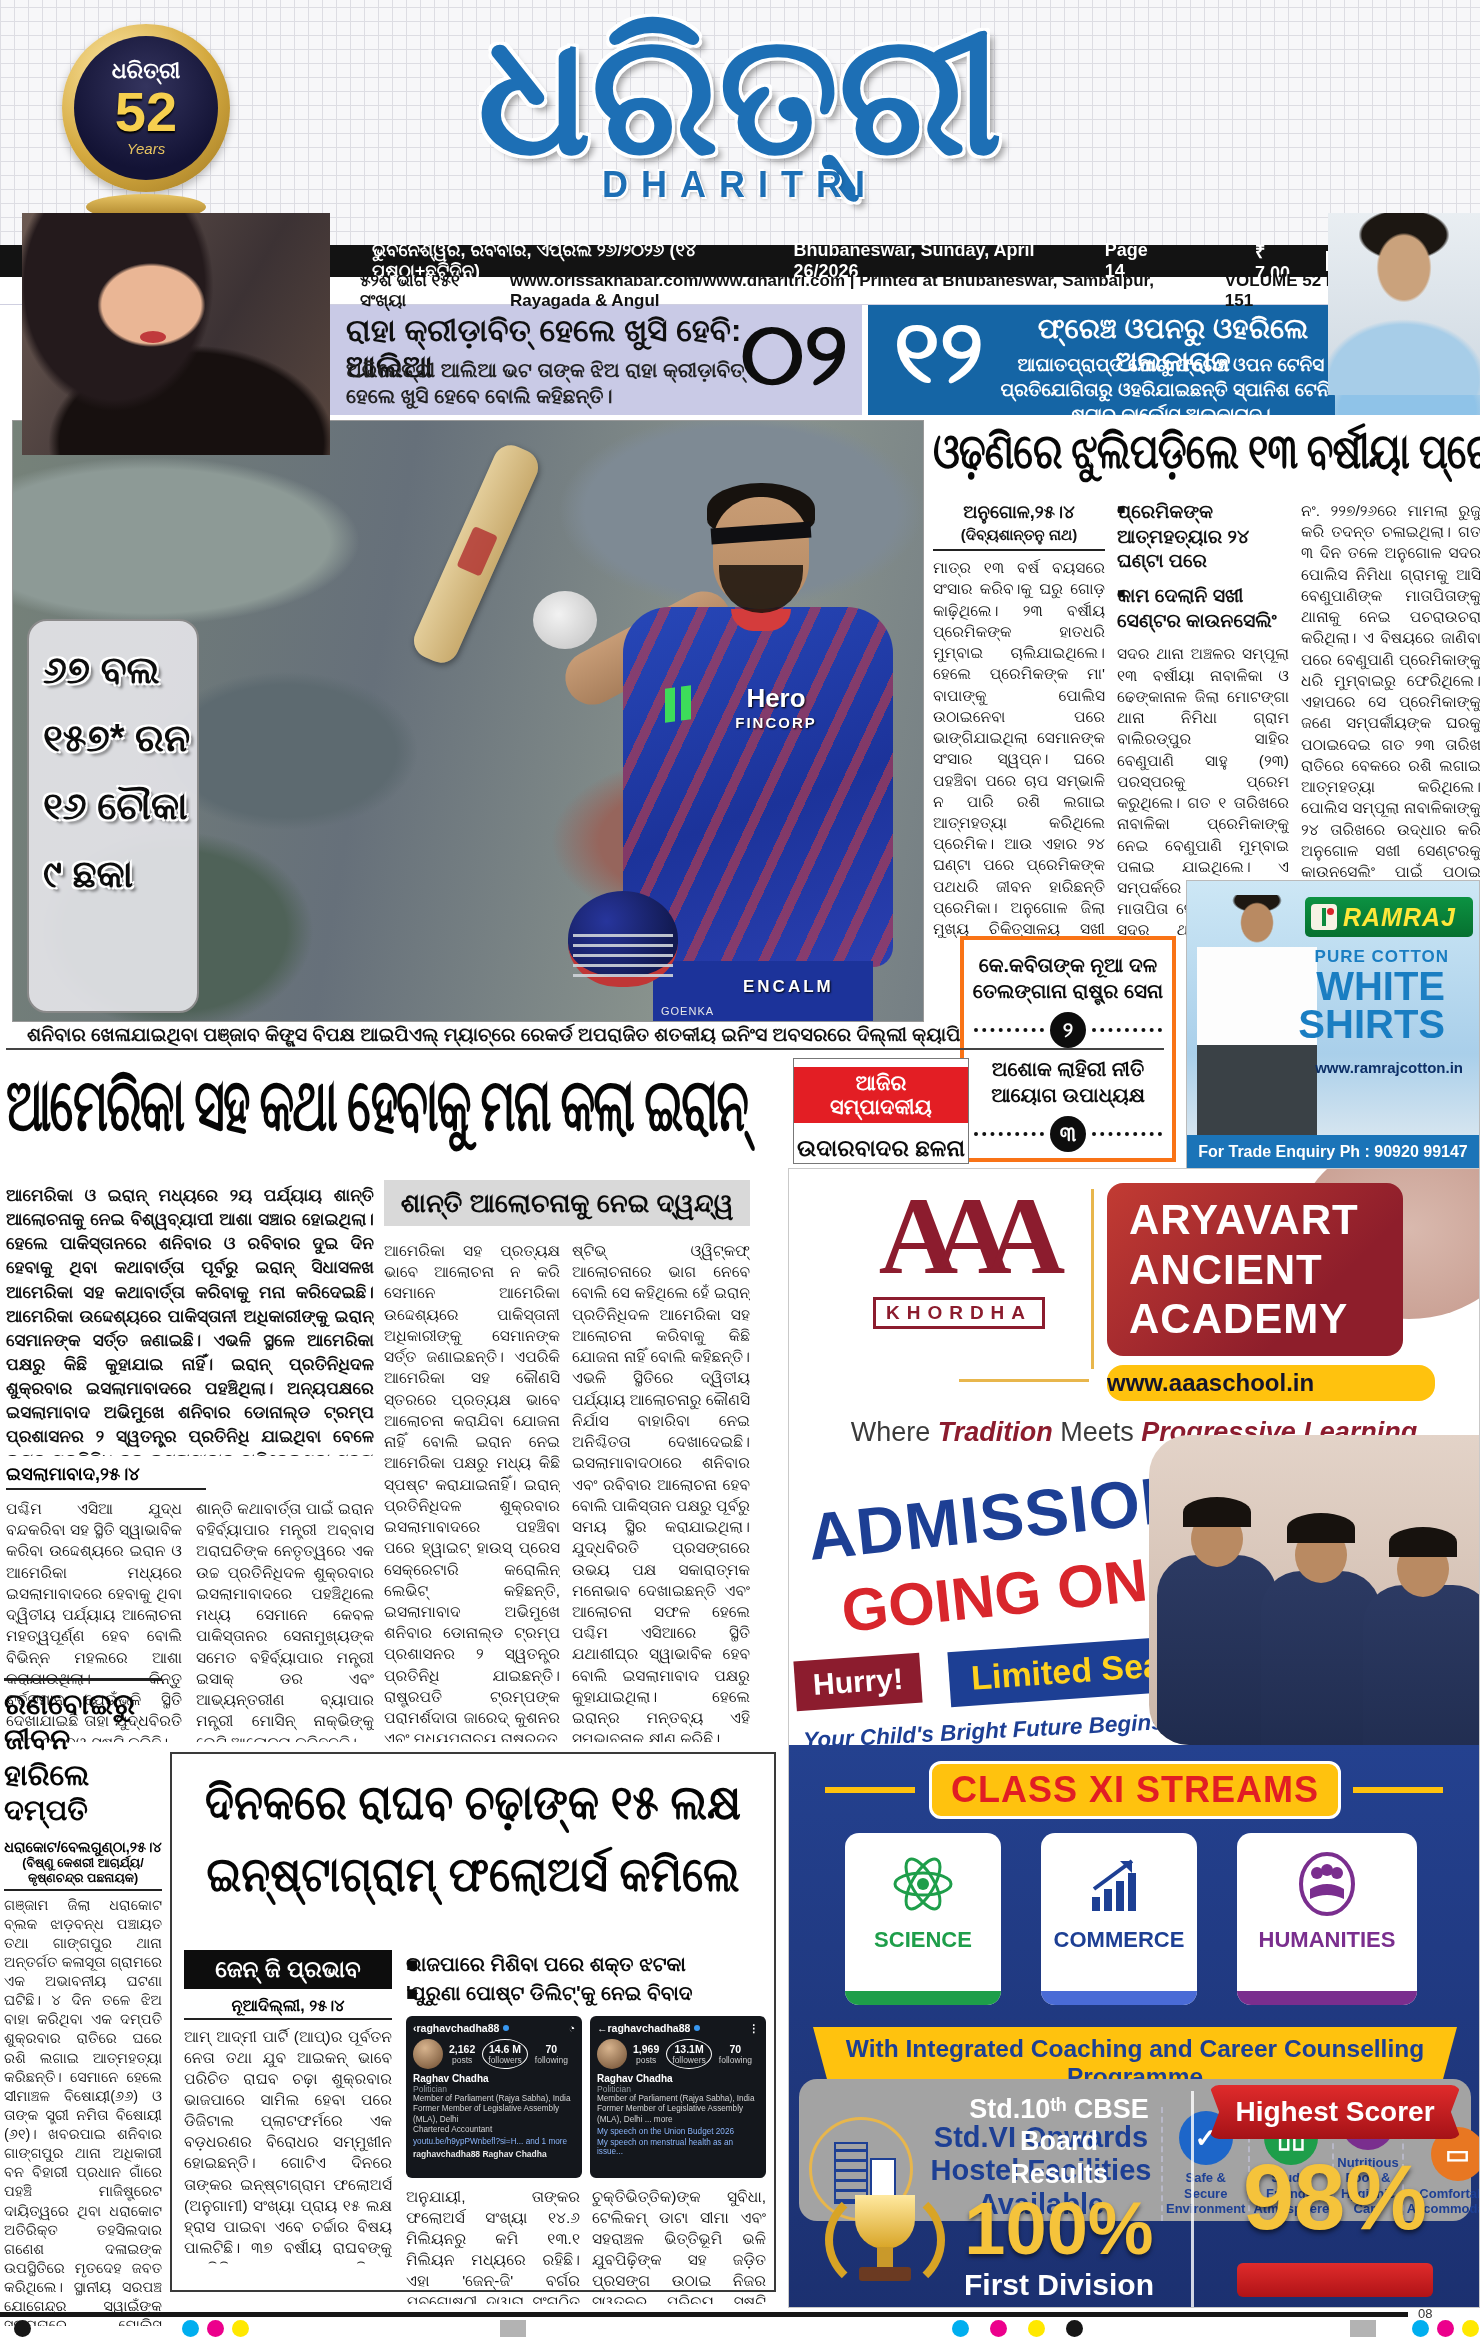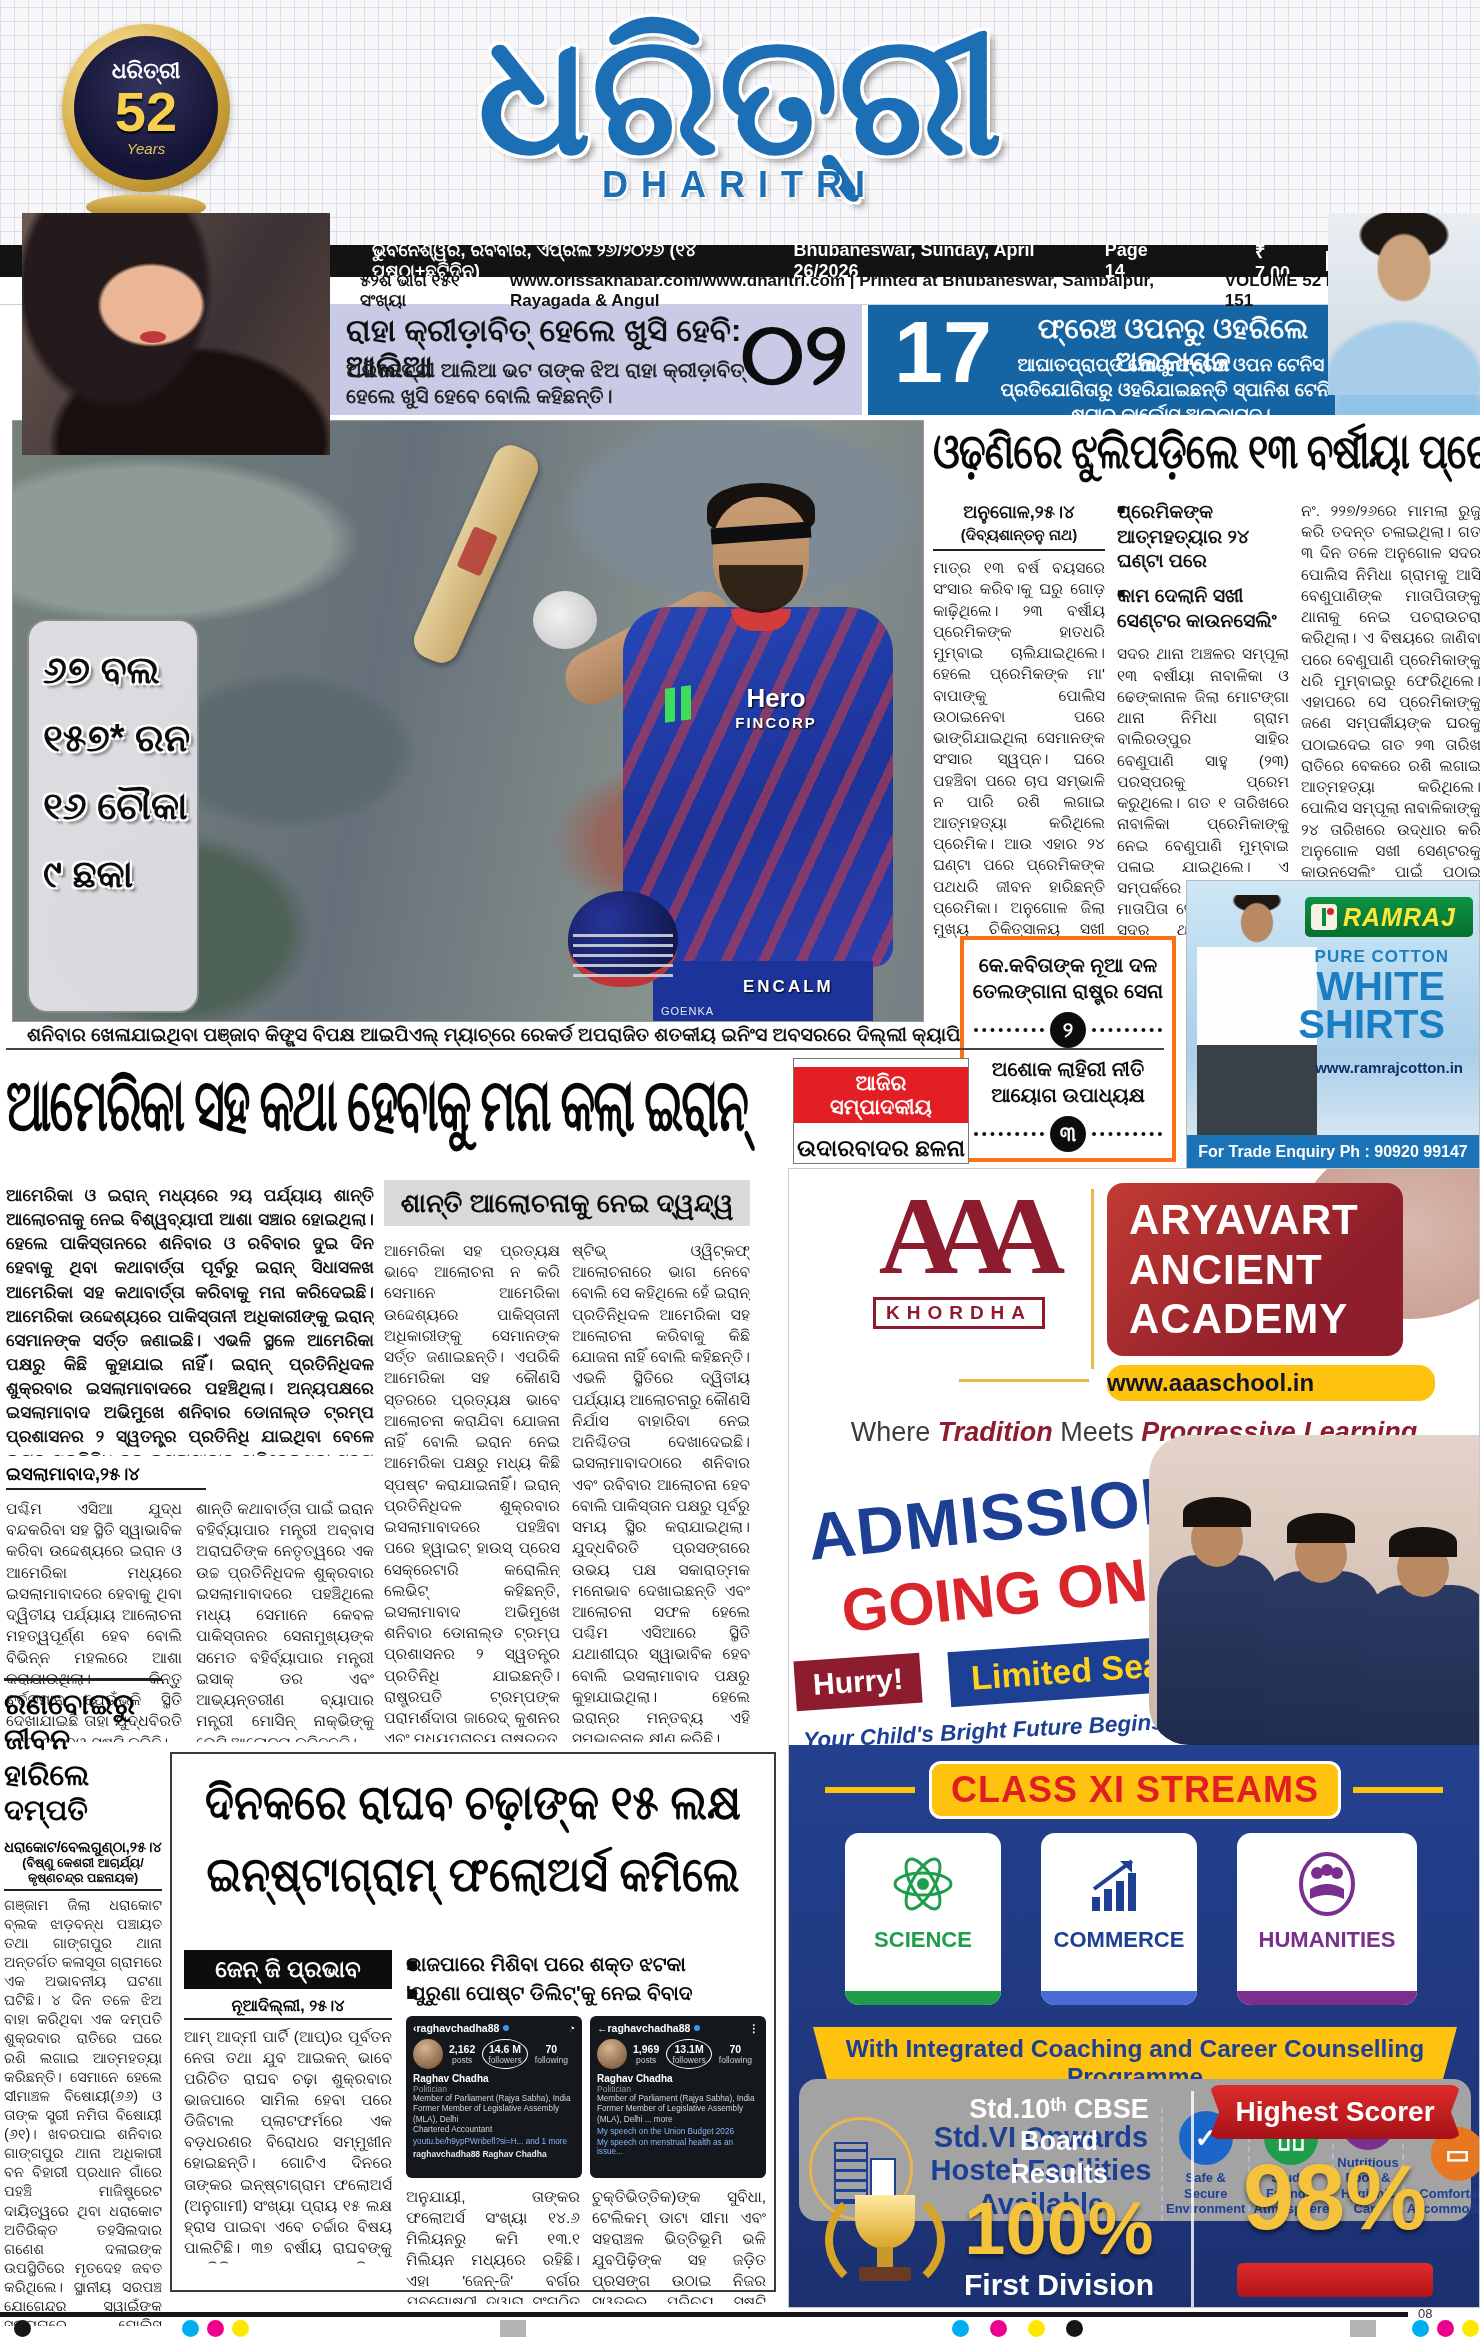--- a/index.html
+++ b/index.html
@@ -336,21 +336,21 @@
     <span class="v-vol">VOLUME 52  ISSUE 151</span>
     <span class="v-price">ମୂଲ୍ୟ₹୭/-</span>
   </div>
 
   <div class="teaser-left">
     <div class="tl-head">ରାହା କ୍ରୀଡ଼ାବିତ୍ ହେଲେ ଖୁସି ହେବି: ଆଲିଆ</div>
     <div class="tl-sub">ଅଭିନେତ୍ରୀ ଆଲିଆ ଭଟ ତାଙ୍କ ଝିଅ ରାହା କ୍ରୀଡ଼ାବିତ୍ ହେଲେ ଖୁସି ହେବେ ବୋଲି କହିଛନ୍ତି।</div>
     <div class="tl-num">୦୨</div>
   </div>
   <div class="teaser-right">
-    <div class="tr-num">17</div>
+    <div class="tr-num">୧୨</div>
     <div class="tr-head">ଫ୍ରେଞ୍ଚ ଓପନରୁ ଓହରିଲେ ଅଲକାରାଜ</div>
     <div class="tr-sub">ଆଘାତପ୍ରାପ୍ତ ଯୋଗୁ ଫ୍ରେଞ୍ଚ ଓପନ ଟେନିସ ପ୍ରତିଯୋଗିତାରୁ ଓହରିଯାଇଛନ୍ତି ସ୍ପାନିଶ ଟେନିସ ଷ୍ଟାର କାର୍ଲୋସ ଅଲ୍କାରାଜ।</div>
     <div class="tr-photo"></div>
   </div>
 
   <div class="lead-photo">
     <div class="bat">
         <div class="bat-label"></div>
       </div>
     <div class="p-arm"></div>

